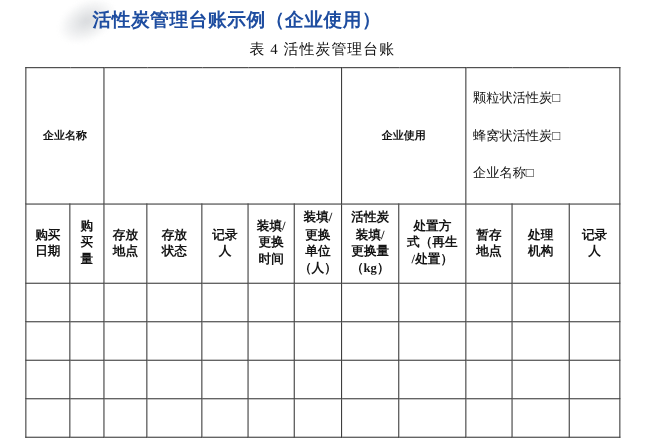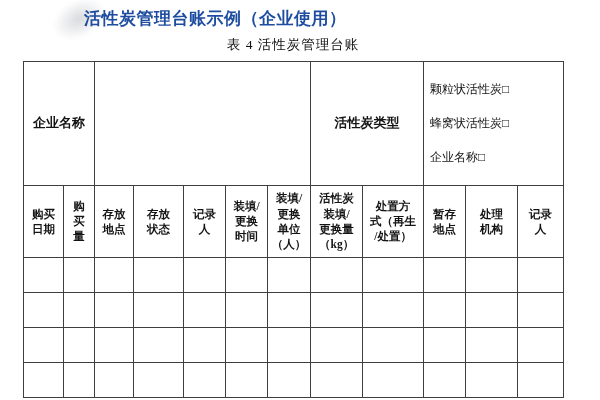--- a/index.html
+++ b/index.html
@@ -50,21 +50,21 @@
     border: 1px solid #3f3f3f;
     padding: 0;
     vertical-align: middle;
     text-align: center;
     font-weight: normal;
     font-size: 12px;
     line-height: 1.3;
     white-space: pre-line;
     overflow: hidden;
   }
-  .ledger .bold { font-weight: bold; font-size: 13px; }
+  .ledger .bold { font-weight: bold; font-size: 10px; }
   .ledger .colhead { font-weight: bold; font-size: 11.5px; line-height: 1.32; }
   .ledger .options {
     text-align: left;
     padding: 2px 16px 2px 6px;
     font-size: 12px;
     line-height: 1.42;
   }
   tr.r1 { height: 51px; }
   tr.r2 { height: 28px; }
   tr.r3 { height: 72px; }
@@ -91,21 +91,21 @@
       <col style="width:52px">
     <col style="width:61px">
       <col style="width:42px">
       <col style="width:52px">
       <col style="width:46px">
   </colgroup>
   <tbody>
     <tr class="r1">
       <td colspan="2" class="bold">企业名称</td>
       <td colspan="5"></td>
-      <td colspan="2" class="bold">活性炭类型</td>
+      <td colspan="2" class="bold">企业使用</td>
       <td colspan="3" class="options">
         <div>颗粒状活性炭□</div>
         <div>蜂窝状活性炭□</div>
         <div>企业名称□</div>
       </td>
     </tr>
     <tr class="r3">
       <th class="colhead">购买
 日期</th>
       <th class="colhead">购

